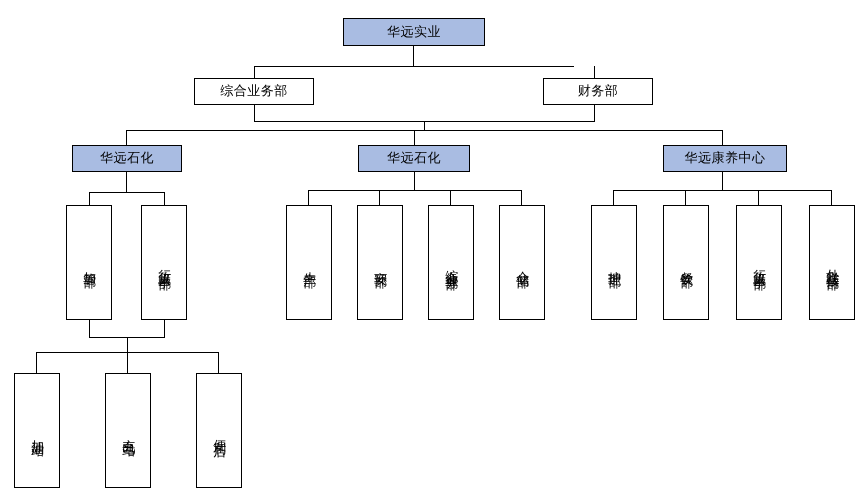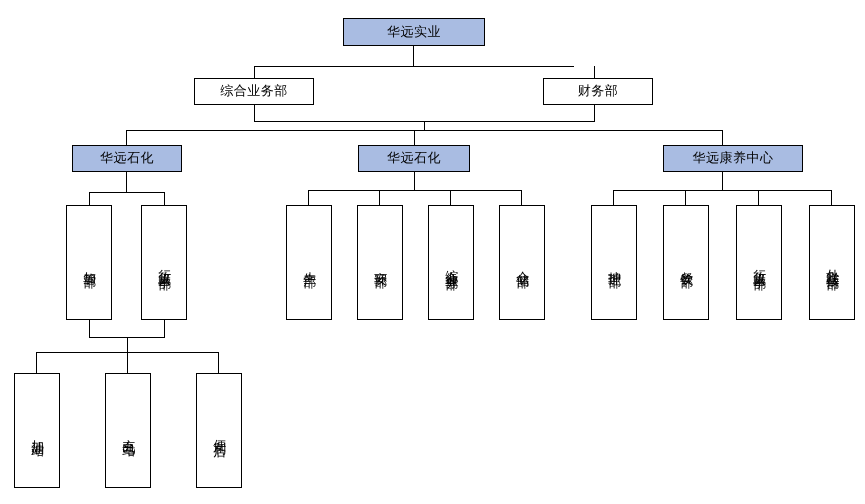--- a/index.html
+++ b/index.html
@@ -83,21 +83,21 @@
   <div class="conn v" style="left:126px; top:130px; height:15px;"></div>
   <div class="conn v" style="left:414px; top:130px; height:15px;"></div>
   <div class="conn v" style="left:722px; top:130px; height:15px;"></div>
 
   <div class="node accent" style="left:72px; top:145px; width:110px; height:27px;">
     <span class="label">华远石化</span>
   </div>
   <div class="node accent" style="left:358px; top:145px; width:112px; height:27px;">
     <span class="label">华远石化</span>
   </div>
-  <div class="node accent" style="left:663px; top:145px; width:140px; height:27px;">
+  <div class="node accent" style="left:663px; top:145px; width:124px; height:27px;">
     <span class="label">华远康养中心</span>
   </div>
 
   <div class="conn v" style="left:126px; top:172px; height:20px;"></div>
   <div class="conn h" style="left:89px; top:192px; width:75px;"></div>
   <div class="conn v" style="left:89px; top:192px; height:13px;"></div>
   <div class="conn v" style="left:164px; top:192px; height:13px;"></div>
 
   <div class="node vertical" style="left:66px; top:205px; width:46px; height:115px;">
     <span class="label">加管部</span>

